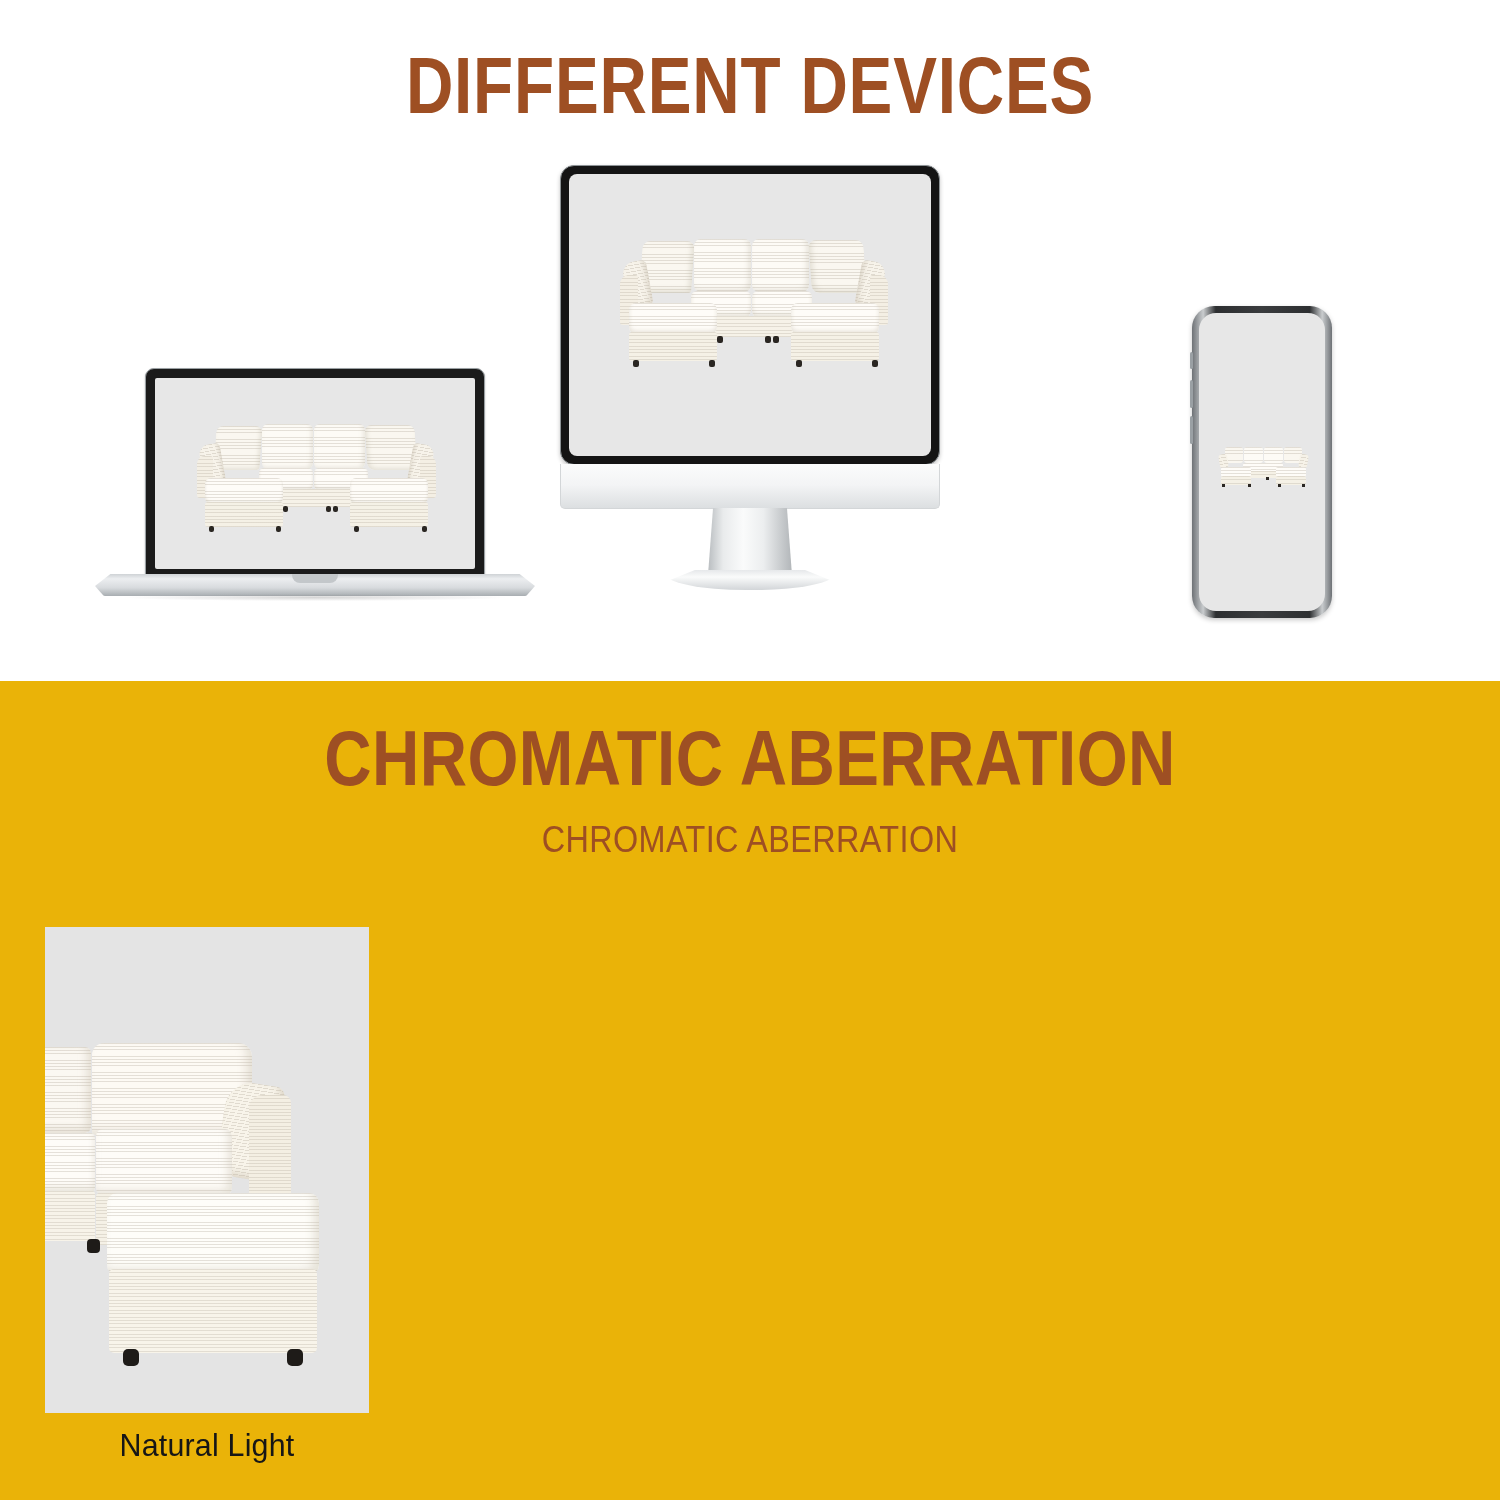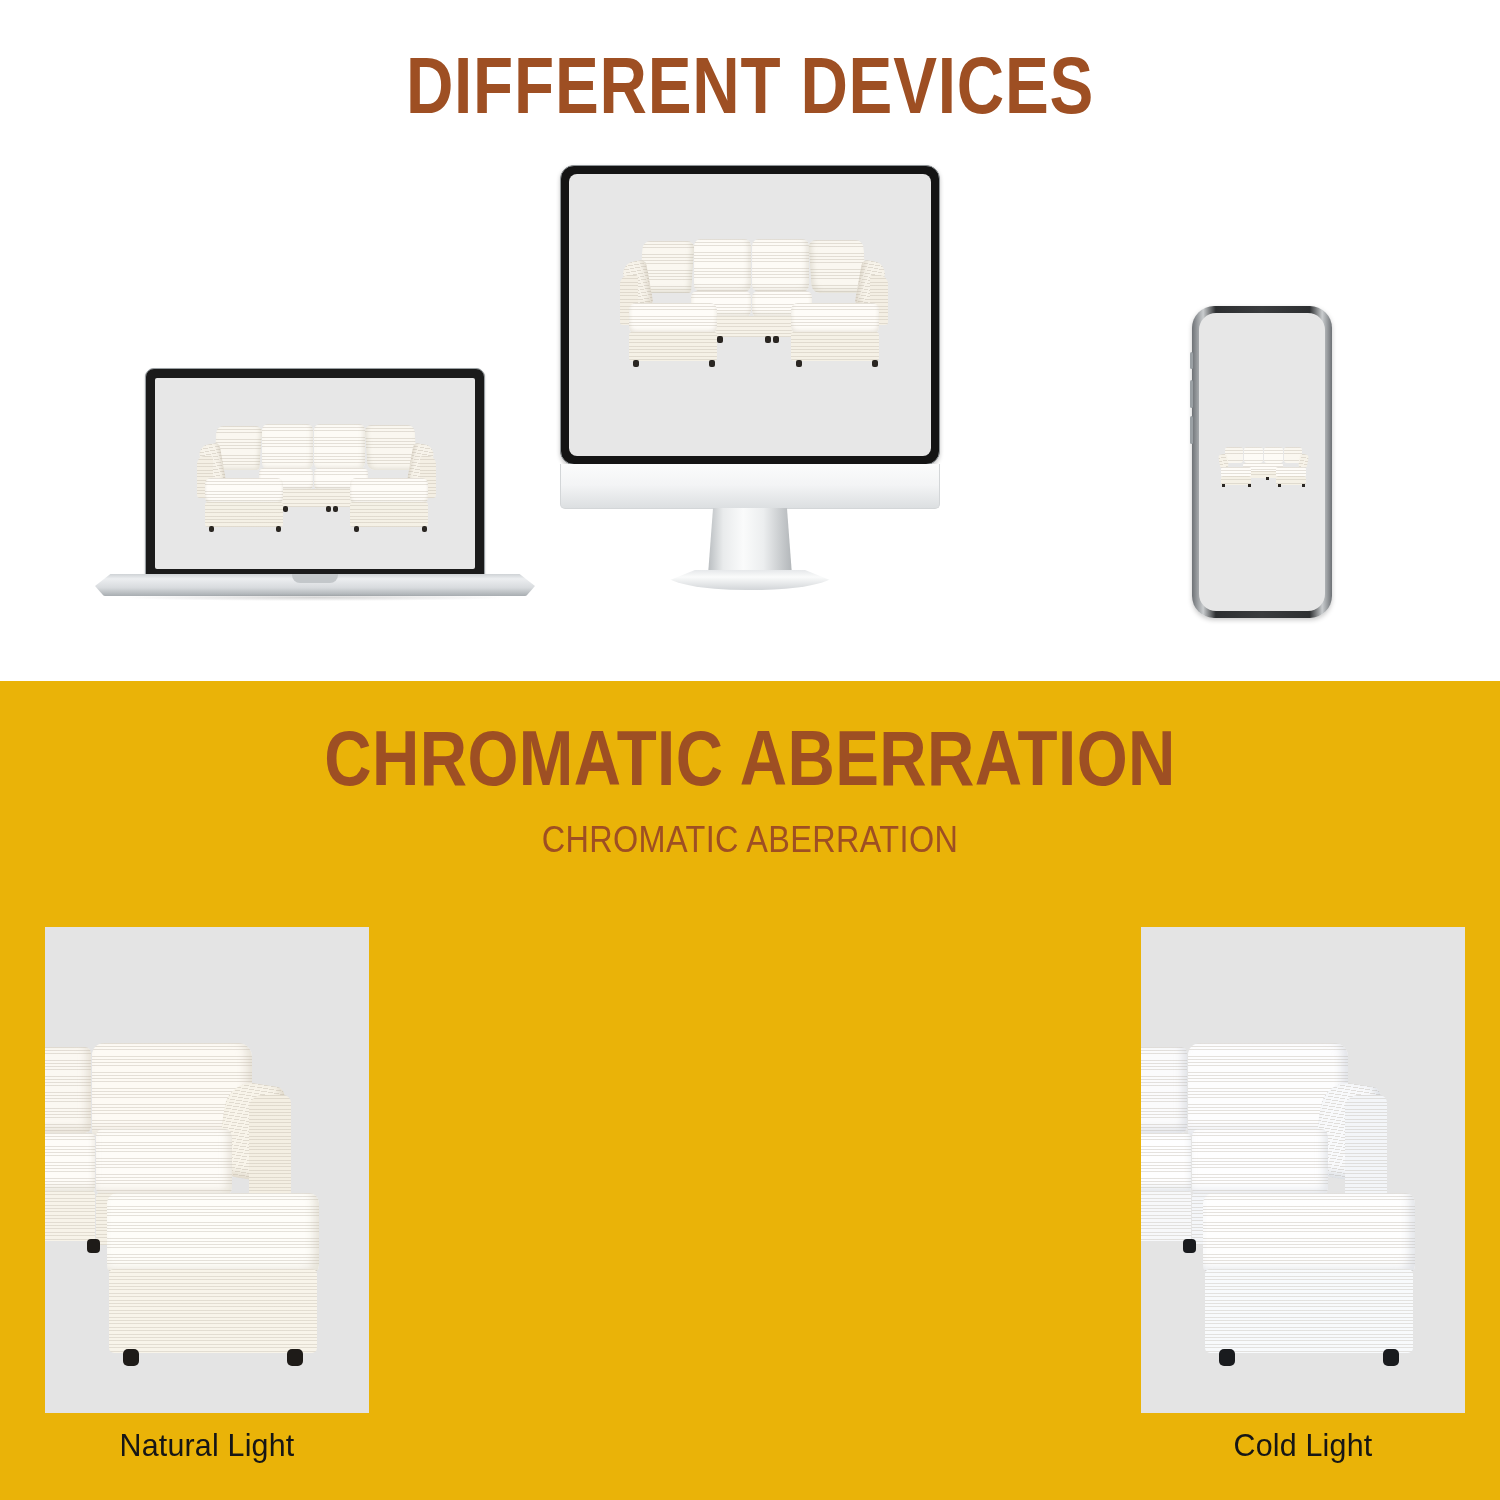--- a/index.html
+++ b/index.html
@@ -151,21 +151,21 @@
     position:absolute; left:0; top:139px; width:1500px;
     text-align:center;
     font-size:36px; line-height:40px; font-weight:400;
     color:#9E4F23; letter-spacing:0.4px;
     transform:scaleX(0.9); transform-origin:center top;
     white-space:nowrap;
   }
 
   #panel-row {
     position:absolute; left:45px; top:246px; width:1420px; height:486px;
-    display:flex; justify-content:space-between;
+    display:flex; justify-content:flex-start;
   }
   .panel-wrap { width:324px; }
   .panel-img {
     width:324px; height:486px;
     background:#e4e4e4;
     position:relative; overflow:hidden;
   }
   .panel-label {
     width:324px; text-align:center;
     font-size:32px; line-height:36px;
@@ -312,36 +312,16 @@
           <div class="ribv" style="left:110px;top:222px;width:208px;height:84px;background-color:#f8f4ea;border-radius:5px;"></div>
           <div style="left:88px;top:192px;width:13px;height:14px;background:#1e1b18;border-radius:4px;"></div>
           <div style="left:124px;top:302px;width:16px;height:17px;background:#1e1b18;border-radius:5px;"></div>
           <div style="left:288px;top:302px;width:16px;height:17px;background:#1e1b18;border-radius:5px;"></div>
         </div>
       </div>
       <div class="panel-label">Natural Light</div>
     </div>
 
 
-    <div class="panel-wrap">
-      <div class="panel-img">
-        <div class="sofa" style="left:-46px;top:120px;width:400px;height:360px;">
-          <div class="rib" style="left:0px;top:0px;width:92px;height:86px;background-color:#fbfbfc;border-radius:6px;box-shadow:inset -4px -4px 8px rgba(178,184,194,.38);"></div>
-          <div class="rib" style="left:93px;top:-4px;width:160px;height:92px;background-color:#fdfdfe;border-radius:12px 14px 4px 4px;box-shadow:inset -6px -5px 10px rgba(178,184,194,.36);"></div>
-          <div class="rib" style="left:222px;top:36px;width:58px;height:96px;background-color:#f8f9fb;border-radius:28px 10px 14px 24px;transform:rotate(9deg);box-shadow:inset -5px -4px 9px rgba(172,179,190,.44);"></div>
-          <div class="ribv" style="left:250px;top:48px;width:42px;height:118px;background-color:#f3f5f8;border-radius:14px 8px 6px 6px;"></div>
-          <div class="rib" style="left:0px;top:86px;width:96px;height:60px;background-color:#fefeff;border-radius:5px;box-shadow:inset 0 -5px 7px rgba(182,188,198,.38);"></div>
-          <div class="rib" style="left:97px;top:82px;width:136px;height:66px;background-color:#fefeff;border-radius:7px;box-shadow:inset -4px -5px 8px rgba(182,188,198,.36);"></div>
-          <div class="ribv" style="left:0px;top:144px;width:96px;height:50px;background-color:#f7f8fa;border-radius:3px;"></div>
-          <div class="ribv" style="left:97px;top:146px;width:124px;height:52px;background-color:#f4f6f9;border-radius:4px;"></div>
-          <div class="rib" style="left:108px;top:146px;width:212px;height:82px;background-color:#fefefe;border-radius:10px;box-shadow:inset -5px -6px 10px rgba(182,188,198,.40);"></div>
-          <div class="ribv" style="left:110px;top:222px;width:208px;height:84px;background-color:#f8fafc;border-radius:5px;"></div>
-          <div style="left:88px;top:192px;width:13px;height:14px;background:#191b1e;border-radius:4px;"></div>
-          <div style="left:124px;top:302px;width:16px;height:17px;background:#191b1e;border-radius:5px;"></div>
-          <div style="left:288px;top:302px;width:16px;height:17px;background:#191b1e;border-radius:5px;"></div>
-        </div>
-      </div>
-      <div class="panel-label">Cold Light</div>
-    </div>
 
 
   </div>
 </div>
 
 </body></html>

